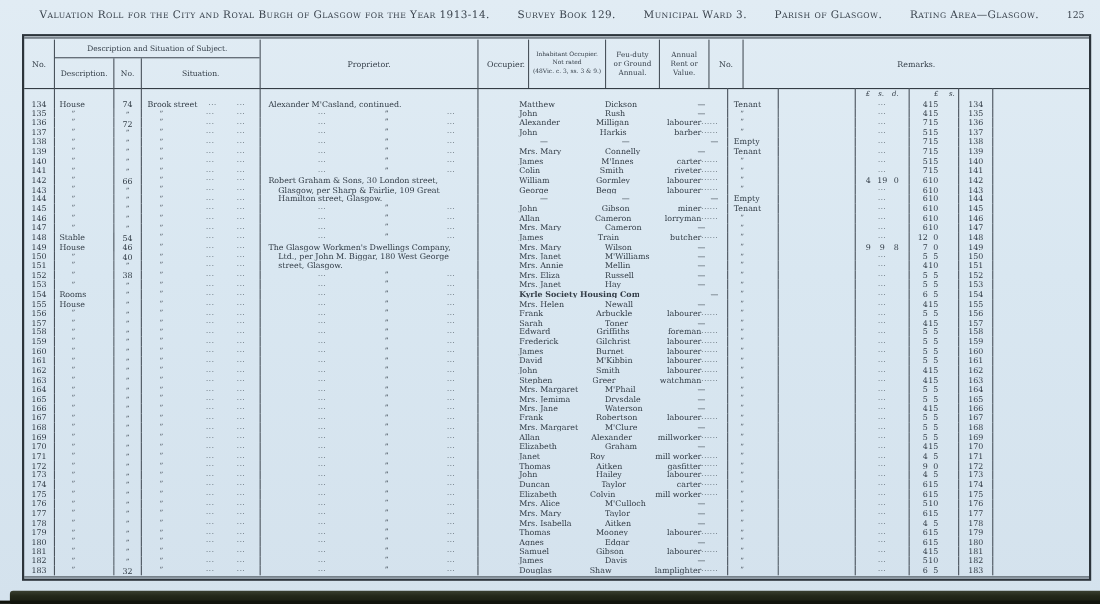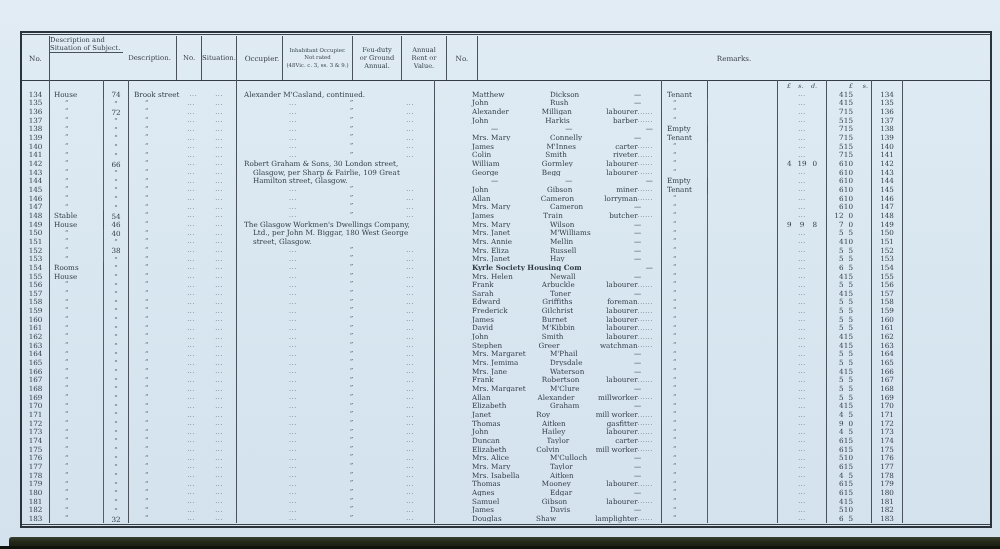--- a/index.html
+++ b/index.html
@@ -29,21 +29,21 @@
   .c6{width:227px;} .c7{width:46px;} .c8{width:70px;} .c9{width:49px;} .c10{width:45px;}
   .c11{width:31px;} .c12{flex:1;}
   .bcell{border-right:1px solid #4a535c;box-sizing:border-box;}
   .c12{border-right:none !important;}
 
   
   .thead{position:absolute;left:0;right:0;top:3px;height:44px;display:flex;border-bottom:1px solid #343d45;
     color:#343e48;}
   .th{display:flex;align-items:center;justify-content:center;text-align:center;font-size:7.2px;
       line-height:1.25;white-space:pre-line;}
-  .hgroup{width:187px;display:flex;border-right:1px solid #4a535c;box-sizing:border-box;}
+  .hgroup{width:187px;display:flex;flex-direction:column;border-right:1px solid #4a535c;box-sizing:border-box;}
   .hg-top{height:16px;display:flex;align-items:center;justify-content:center;border-bottom:1px solid #4a535c;font-size:6.8px;}
   .hg-bot{flex:1;display:flex;}
   .hg-bot .sub{display:flex;align-items:center;justify-content:center;font-size:6.9px;box-sizing:border-box;}
   .sub1{width:54px;border-right:1px solid #4a535c;}
   .sub2{width:25px;border-right:1px solid #4a535c;}
   .sub3{flex:1;text-align:center;}
   .th.small{font-size:5.4px;line-height:1.3;}
   .th.med{font-size:6.6px;}
 
   
@@ -93,33 +93,42 @@
   .c10{padding:0;}
   .c10 .rl,.c10 .rs{display:flex;justify-content:flex-end;}
   .c10 .rl{width:26px;} .c10 .rs{width:15px;padding-right:18px;}
   .c11{justify-content:center;}
 </style>
 </head>
 <body>
 
 <div class="sheet">
 
+  <div class="masthead">
+    <span class="seg">Valuation Roll for the City and Royal Burgh of Glasgow for the Year 1913-14.</span>
+    <span class="seg">Survey Book 129.</span>
+    <span class="seg">Municipal Ward 3.</span>
+    <span class="seg">Parish of Glasgow.</span>
+    <span class="seg">Rating Area—Glasgow.</span>
+    <span class="pageno">125</span>
+  </div>
 
   <div class="vtable">
 
     <div class="thead">
       <div class="th c1 bcell">No.</div>
       <div class="hgroup">
         <div class="hg-top">Description and Situation of Subject.</div>
         <div class="hg-bot">
           <div class="sub sub1">Description.</div>
           <div class="sub sub2">No.</div>
           <div class="sub sub3">Situation.</div>
         </div>
       </div>
+      <div class="th c5 bcell">Proprietor.</div>
       <div class="th c7 bcell">Occupier.</div>
       <div class="th c8 bcell small">Inhabitant Occupier.
 Not rated
 (48Vic. c. 3, ss. 3 &amp; 9.)</div>
       <div class="th c9 bcell med">Feu-duty
 or Ground
 Annual.</div>
       <div class="th c10 bcell med">Annual
 Rent or
 Value.</div>

